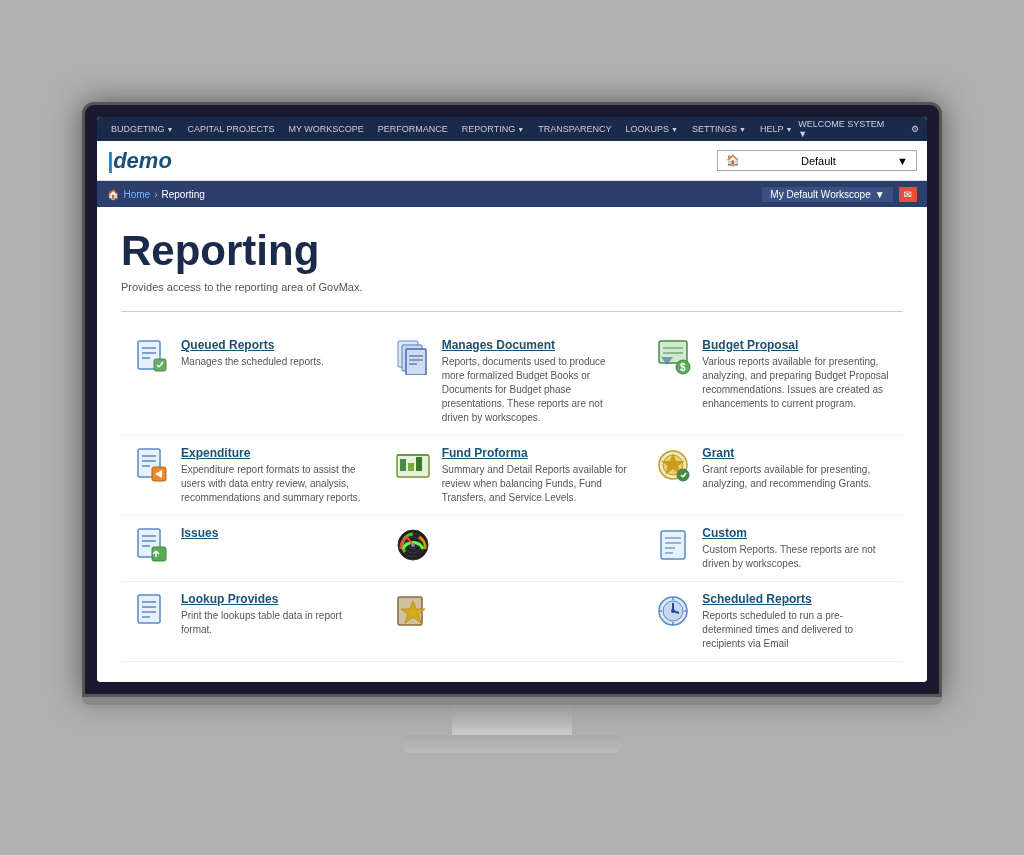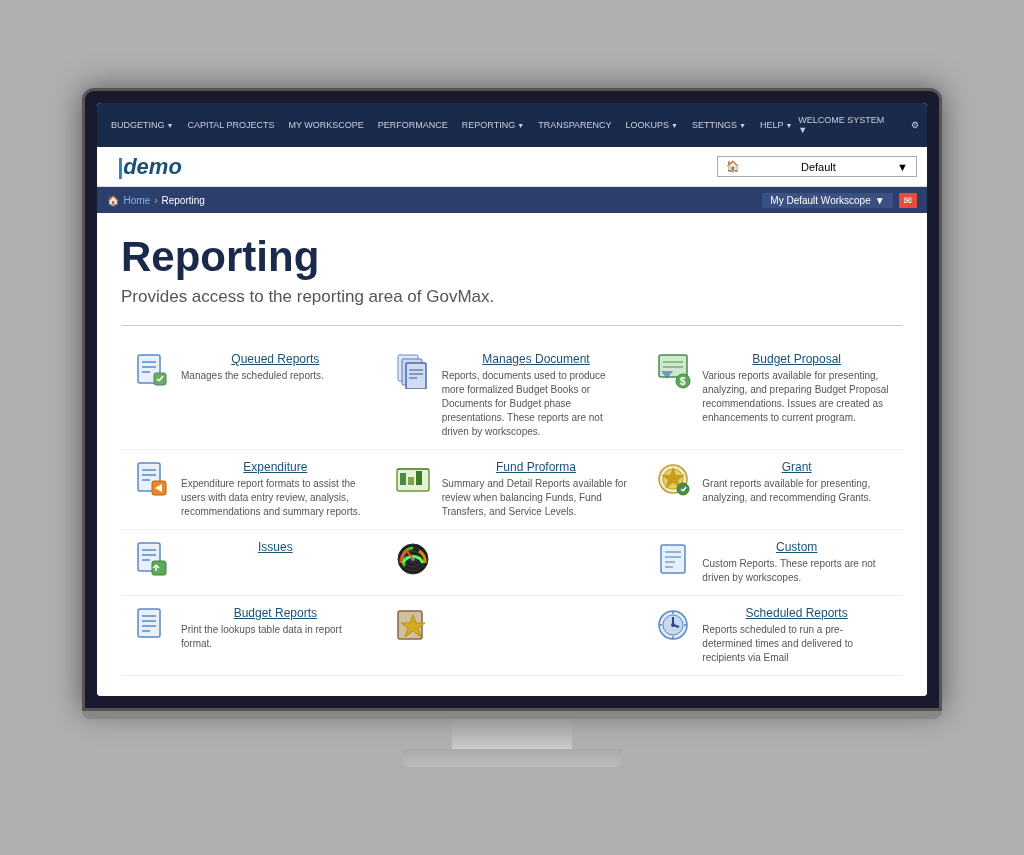--- a/index.html
+++ b/index.html
@@ -34,21 +34,21 @@
       width: 100%;
     }
 
     
     .top-nav {
       background: #1a2a4a;
       padding: 0 8px;
       display: flex;
       align-items: center;
       justify-content: space-between;
-      height: 44px;
+      height: 24px;
     }
 
     .nav-items {
       display: flex;
       align-items: center;
       gap: 2px;
     }
 
     .nav-item {
       color: #ccd;
@@ -81,21 +81,20 @@
       justify-content: space-between;
       border-bottom: 1px solid #ddd;
       height: 40px;
     }
 
     .logo-text {
       font-size: 22px;
       font-weight: bold;
       color: #1a5276;
       font-style: italic;
-      margin-left: 10px;
     }
 
     .logo-text span { color: #27ae60; }
 
     .workscope-select {
       border: 1px solid #aaa;
       padding: 3px 8px;
       font-size: 11px;
       width: 200px;
       display: flex;
@@ -161,21 +160,21 @@
     }
 
     .page-title {
       font-size: 42px;
       font-weight: bold;
       color: #1a2a4a;
       margin-bottom: 6px;
     }
 
     .page-subtitle {
-      font-size: 17px;
+      font-size: 11px;
       color: #555;
       margin-bottom: 18px;
     }
 
     .divider {
       border: none;
       border-top: 1px solid #ccc;
       margin-bottom: 16px;
     }
 
@@ -200,26 +199,25 @@
       flex-shrink: 0;
       display: flex;
       align-items: center;
       justify-content: center;
     }
 
     .report-info { flex: 1; }
 
     .report-title {
       font-size: 12px;
-      font-weight: normal;
+      font-weight: bold;
       color: #1a5276;
       margin-bottom: 3px;
       text-decoration: underline;
       cursor: pointer;
-      text-align: center;
     }
 
     .report-desc {
       font-size: 10px;
       color: #555;
       line-height: 1.4;
     }
 
     .icon-svg {
       width: 36px;
@@ -490,21 +488,21 @@
             <div class="report-icon">
               <svg class="icon-svg" viewBox="0 0 36 36" xmlns="http://www.w3.org/2000/svg">
                 <rect x="4" y="2" width="22" height="28" rx="2" fill="#e8f0fb" stroke="#5a8ac6" stroke-width="1.5"></rect>
                 <line x1="8" y1="9" x2="22" y2="9" stroke="#5a8ac6" stroke-width="1.5"></line>
                 <line x1="8" y1="14" x2="22" y2="14" stroke="#5a8ac6" stroke-width="1.5"></line>
                 <line x1="8" y1="19" x2="22" y2="19" stroke="#5a8ac6" stroke-width="1.5"></line>
                 <line x1="8" y1="24" x2="16" y2="24" stroke="#5a8ac6" stroke-width="1.5"></line>
               </svg>
             </div>
             <div class="report-info">
-              <div class="report-title">Budget Reports</div>
+              <div class="report-title">Lookup Provides</div>
               <div class="report-desc">Print the lookups table data in report format.</div>
             </div>
           </div>
 
           <div class="report-item">
             <div class="report-icon">
               <svg class="icon-svg" viewBox="0 0 36 36" xmlns="http://www.w3.org/2000/svg">
                 <rect x="3" y="4" width="24" height="28" rx="2" fill="#d0c0a0" stroke="#8a6a3a" stroke-width="1.5"></rect>
                 <polygon points="18,8 21,16 30,16 23,21 26,30 18,24 10,30 13,21 6,16 15,16" fill="#d4aa20" stroke="#c09010" stroke-width="1"></polygon>
               </svg>

